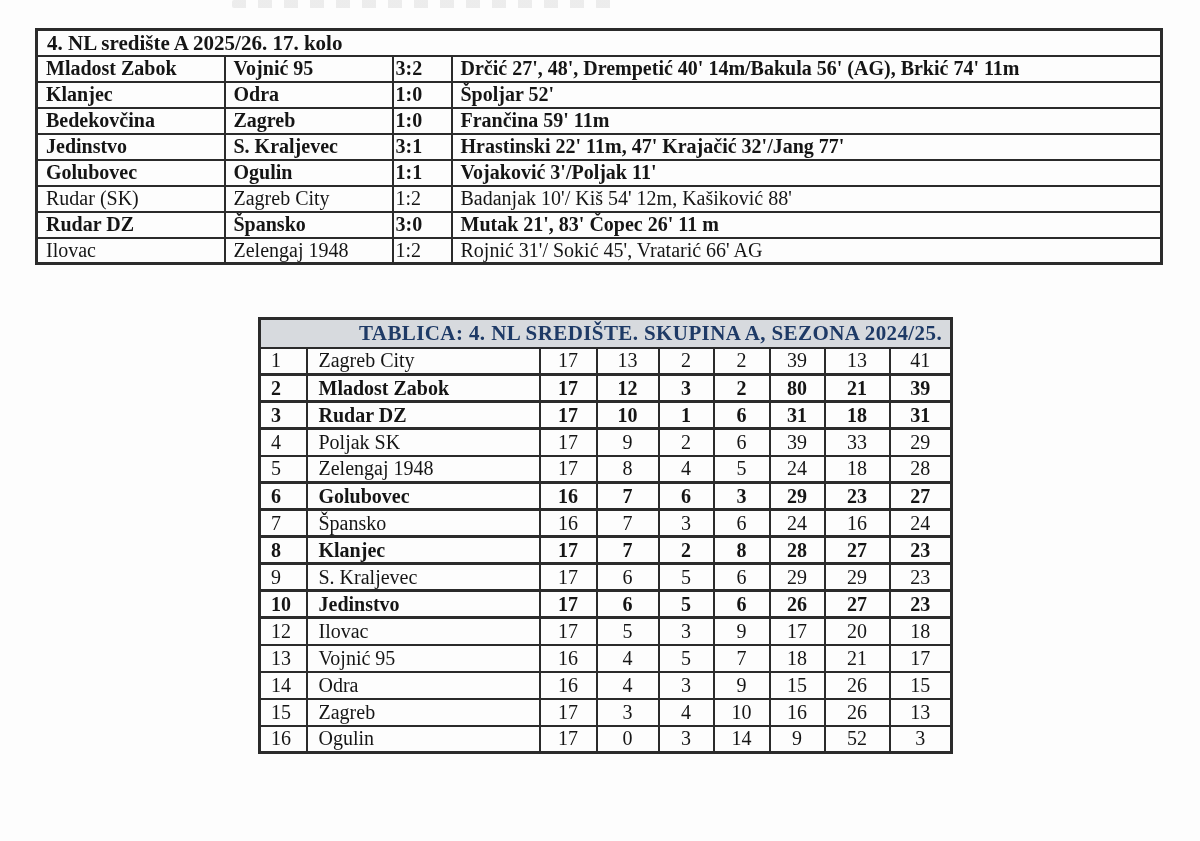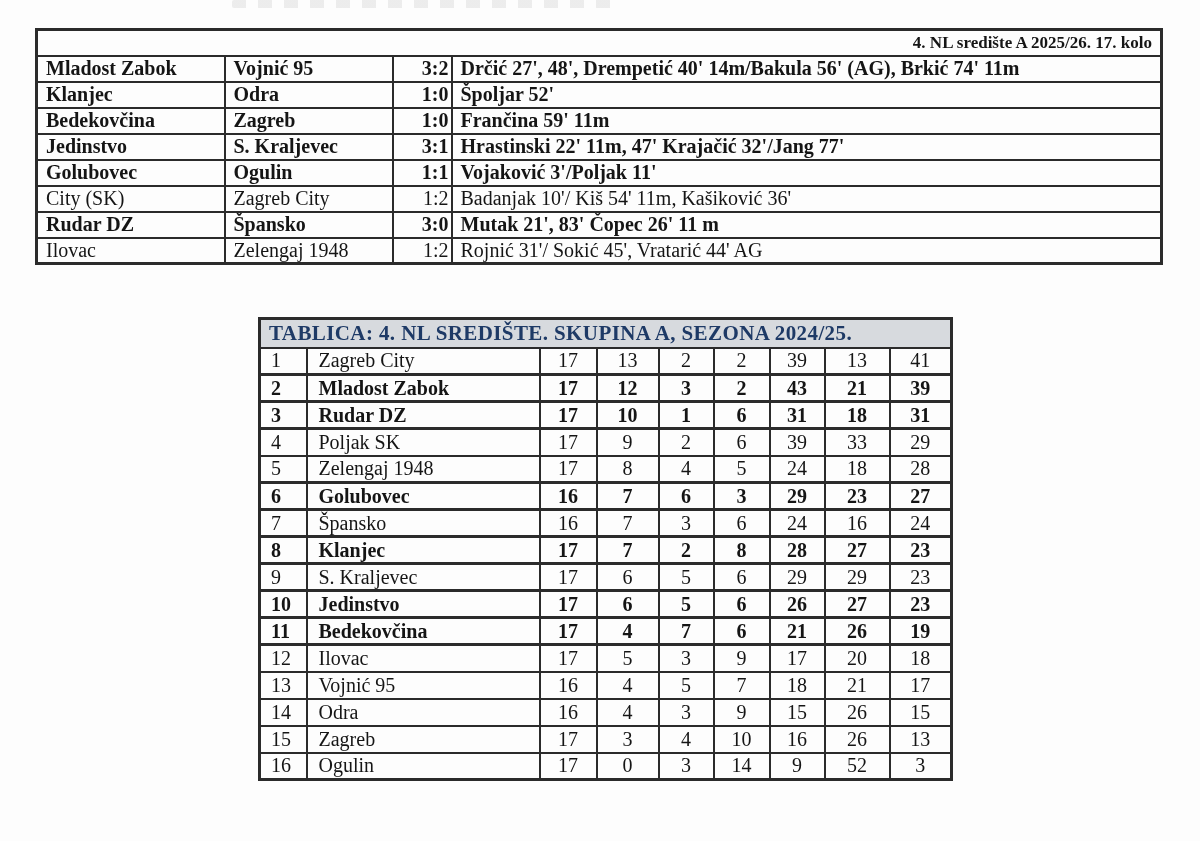--- a/index.html
+++ b/index.html
@@ -38,39 +38,38 @@
     vertical-align:middle;
   }
 
   
   .results{
     position:absolute;left:35px;top:28px;width:1128px;
     border:3px solid var(--border);
   }
   .results td.header{
     font-weight:bold;
-    font-size:17px;
+    font-size:21px;
     padding-left:9px;
-    text-align:right;
-  }
-  .results td.score{text-align:right;padding:0 2px;}
+  }
+  .results td.score{text-align:left;padding:0 2px;}
   .results tr.hl td{font-weight:bold;}
 
   
   .standings{
     position:absolute;left:258px;top:317px;width:692px;
     border:3px solid var(--border);
   }
   .standings td{height:27px;}
   .standings td.title{
     background:var(--title-bg);
     color:var(--title-color);
     font-weight:bold;
     font-size:21px;
-    text-align:left;
+    text-align:right;
     letter-spacing:0.4px;
     height:29px;
   }
   .standings td.rank{padding-left:10px;}
   .standings td.team{padding-left:11px;}
   .standings td.num{text-align:center;padding:0 2px;}
   .standings tr.hl td{
     font-weight:bold;
     border-top-width:3px;
     border-bottom-width:3px;
@@ -119,36 +118,36 @@
           <td class="score">3:1</td>
           <td class="scorers">Hrastinski 22' 11m, 47' Krajačić 32'/Jang 77'</td>
         </tr>
         <tr class="hl">
           <td class="home">Golubovec</td>
           <td class="away">Ogulin</td>
           <td class="score">1:1</td>
           <td class="scorers">Vojaković 3'/Poljak 11'</td>
         </tr>
         <tr>
-          <td class="home">City (SK)</td>
+          <td class="home">Rudar (SK)</td>
           <td class="away">Zagreb City</td>
           <td class="score">1:2</td>
-          <td class="scorers">Badanjak 10'/ Kiš 54' 11m, Kašiković 36'</td>
+          <td class="scorers">Badanjak 10'/ Kiš 54' 12m, Kašiković 88'</td>
         </tr>
         <tr class="hl">
           <td class="home">Rudar DZ</td>
           <td class="away">Špansko</td>
           <td class="score">3:0</td>
           <td class="scorers">Mutak 21', 83' Čopec 26' 11 m</td>
         </tr>
         <tr>
           <td class="home">Ilovac</td>
           <td class="away">Zelengaj 1948</td>
           <td class="score">1:2</td>
-          <td class="scorers">Rojnić 31'/ Sokić 45', Vratarić 44' AG</td>
+          <td class="scorers">Rojnić 31'/ Sokić 45', Vratarić 66' AG</td>
         </tr>
       </tbody>
   </table>
 
   <table class="standings">
     <colgroup>
       <col style="width:47px">
         <col style="width:233px">
         <col style="width:57px">
         <col style="width:62px">
@@ -174,21 +173,21 @@
           <td class="num">13</td>
           <td class="num">41</td>
         </tr>
         <tr class="hl">
           <td class="rank">2</td>
           <td class="team">Mladost Zabok</td>
           <td class="num">17</td>
           <td class="num">12</td>
           <td class="num">3</td>
           <td class="num">2</td>
-          <td class="num">43</td>
+          <td class="num">80</td>
           <td class="num">21</td>
           <td class="num">39</td>
         </tr>
         <tr class="hl">
           <td class="rank">3</td>
           <td class="team">Rudar DZ</td>
           <td class="num">17</td>
           <td class="num">10</td>
           <td class="num">1</td>
           <td class="num">6</td>
@@ -266,31 +265,20 @@
           <td class="rank">10</td>
           <td class="team">Jedinstvo</td>
           <td class="num">17</td>
           <td class="num">6</td>
           <td class="num">5</td>
           <td class="num">6</td>
           <td class="num">26</td>
           <td class="num">27</td>
           <td class="num">23</td>
         </tr>
-        <tr class="hl">
-          <td class="rank">11</td>
-          <td class="team">Bedekovčina</td>
-          <td class="num">17</td>
-          <td class="num">4</td>
-          <td class="num">7</td>
-          <td class="num">6</td>
-          <td class="num">21</td>
-          <td class="num">26</td>
-          <td class="num">19</td>
-        </tr>
         <tr>
           <td class="rank">12</td>
           <td class="team">Ilovac</td>
           <td class="num">17</td>
           <td class="num">5</td>
           <td class="num">3</td>
           <td class="num">9</td>
           <td class="num">17</td>
           <td class="num">20</td>
           <td class="num">18</td>

